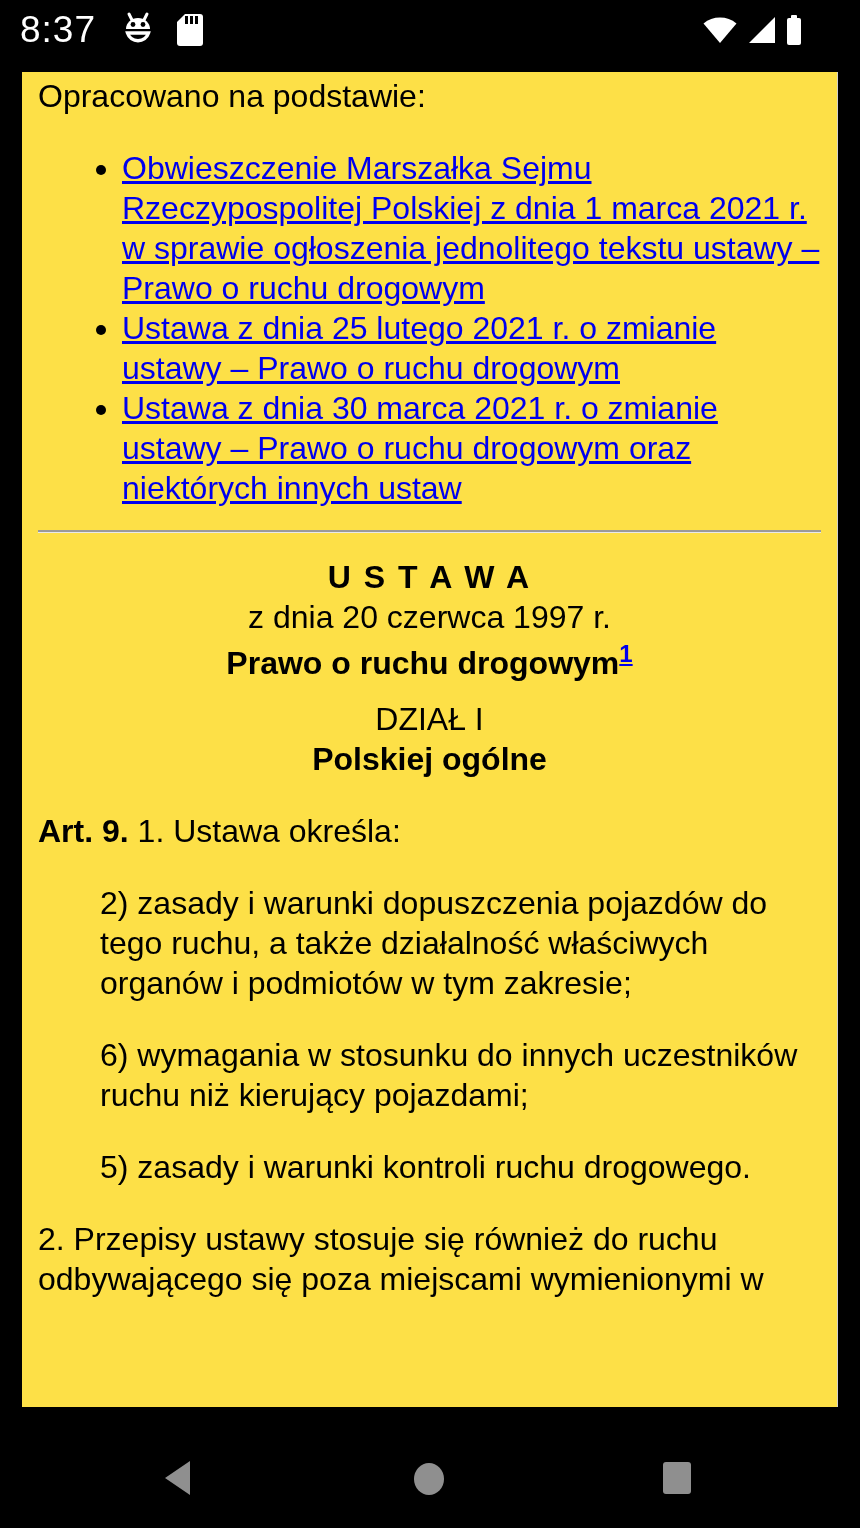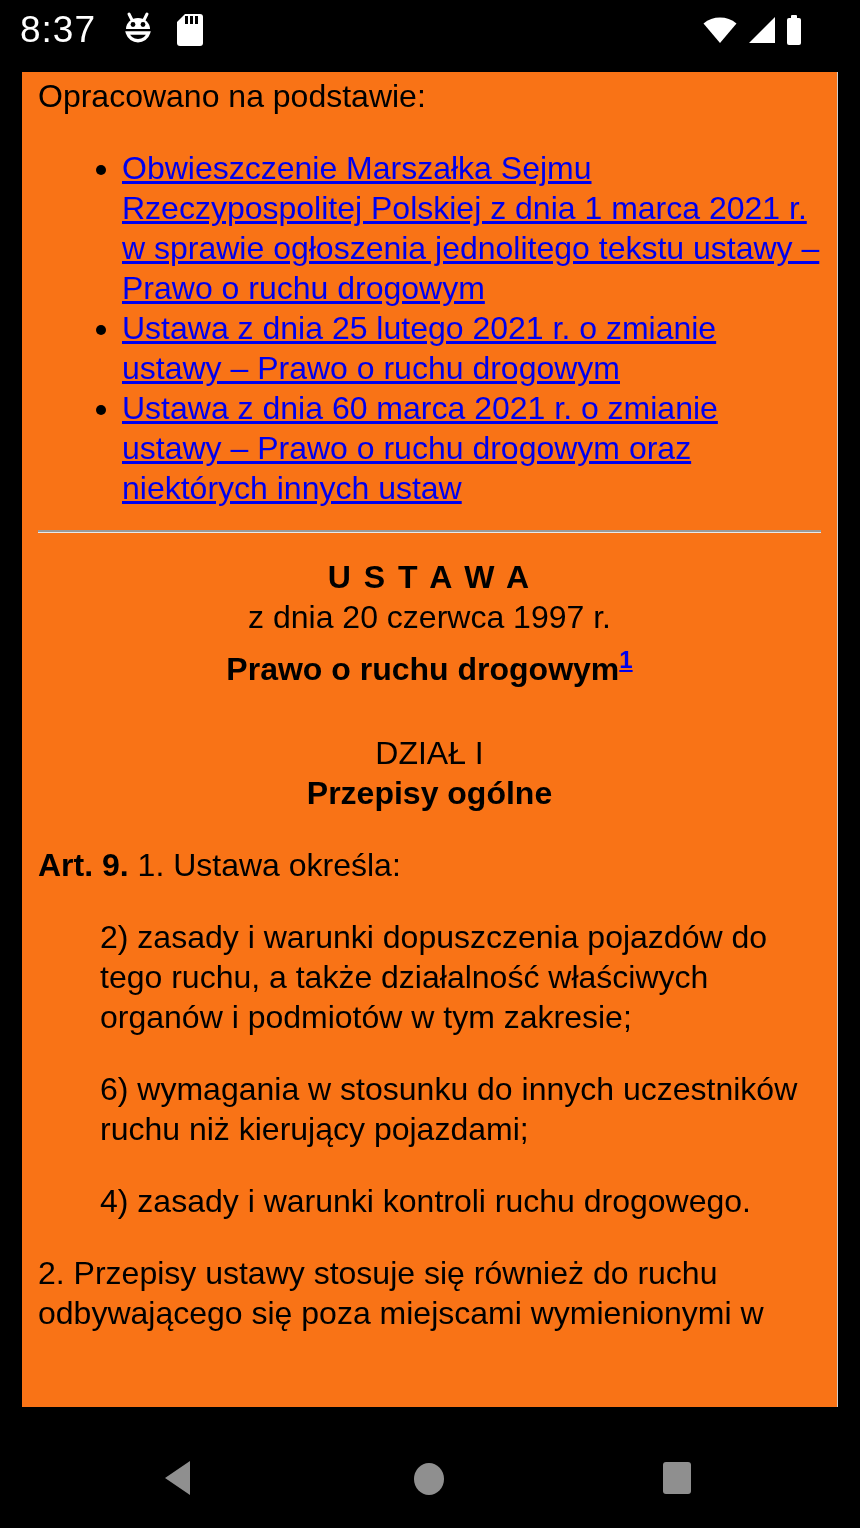--- a/index.html
+++ b/index.html
@@ -22,21 +22,21 @@
   .status-time { font-size: 37px; letter-spacing: 1px; color: #fff; }
   .status-left-icons { display: flex; align-items: center; gap: 22px; margin-left: 26px; }
   .status-spacer { flex: 1; }
   .status-right-icons { display: flex; align-items: center; gap: 9px; }
   .sicon { display: block; }
 
   
   .content-frame {
     position: absolute; left: 22px; top: 72px;
     width: 816px; height: 1335px;
-    background: #f97316;
+    background: #fde047;
     overflow: hidden;
     padding: 4px 16px 0 16px;
     border-right: 1px solid #cfcfcf;
     color: #000;
     font-size: 32px;
     line-height: 40px;
   }
   .content-frame p { margin: 32px 0 0 0; }
   p.intro { margin-top: 0; }
 
@@ -49,24 +49,24 @@
     border: none;
     height: 3px;
     border-top: 2px solid #9a9a9a;
     border-bottom: 1px solid #e9e9e9;
     background: #c9c9c9;
   }
 
   .center { text-align: center; }
   .act-head { margin-top: 24px; }
   .act-title { font-weight: bold; letter-spacing: 2px; }
-  .act-name { font-weight: bold; margin-top: 12px; }
+  .act-name { font-weight: bold; margin-top: 6px; }
   sup.fnref { font-size: 24px; line-height: 0; vertical-align: super; }
 
-  .division-head { margin-top: 44px; }
+  .division-head { margin-top: 16px; }
   .division-title { font-weight: bold; }
 
   .bold { font-weight: bold; }
   p.point { margin: 32px 0 0 62px; }
 
   
   .nav-bar {
     position: absolute; left: 0; top: 1407px; width: 860px; height: 121px;
     background: #000;
   }
@@ -123,42 +123,42 @@
   <p class="intro">Opracowano na podstawie:</p>
 
   <ul class="source-list">
     <li>
       <a class="doc-link" href="#">Obwieszczenie Marszałka Sejmu Rzeczypospolitej Polskiej z dnia 1 marca 2021 r. w sprawie ogłoszenia jednolitego tekstu ustawy – Prawo o ruchu drogowym</a>
     </li>
     <li>
       <a class="doc-link" href="#">Ustawa z dnia 25 lutego 2021 r. o zmianie ustawy – Prawo o ruchu drogowym</a>
     </li>
     <li>
-      <a class="doc-link" href="#">Ustawa z dnia 60 marca 2021 r. o zmianie ustawy – Prawo o ruchu drogowym oraz niektórych innych ustaw</a>
+      <a class="doc-link" href="#">Ustawa z dnia 30 marca 2021 r. o zmianie ustawy – Prawo o ruchu drogowym oraz niektórych innych ustaw</a>
     </li>
   </ul>
 
   <hr class="doc-rule">
 
   <div class="center act-head">
     <div class="act-title">U S T A W A</div>
     <div class="act-date">z dnia 20 czerwca 1997 r.</div>
     <div class="act-name"><span>Prawo o ruchu drogowym</span><sup class="fnref"><a class="footnote-link" href="#">1</a></sup></div>
   </div>
 
   <div class="center division-head">
     <div>DZIAŁ I</div>
-    <div class="division-title">Przepisy ogólne</div>
+    <div class="division-title">Polskiej ogólne</div>
   </div>
 
   <p><span class="bold">Art. 9.</span> <span>1. Ustawa określa:</span></p>
 
   <p class="point">2) zasady i warunki dopuszczenia pojazdów do tego ruchu, a także działalność właściwych organów i podmiotów w tym zakresie;</p>
   <p class="point">6) wymagania w stosunku do innych uczestników ruchu niż kierujący pojazdami;</p>
-  <p class="point">4) zasady i warunki kontroli ruchu drogowego.</p>
+  <p class="point">5) zasady i warunki kontroli ruchu drogowego.</p>
 
   <p>2. Przepisy ustawy stosuje się również do ruchu odbywającego się poza miejscami wymienionymi w</p>
 
 </div>
 
 <div class="nav-bar">
   <button class="nav-btn nav-back" aria-label="Back">
     <svg width="34" height="38" viewBox="0 0 34 38">
       <path d="M30 2 L30 36 L5 19 Z" fill="#8f8f8f"></path>
     </svg>

